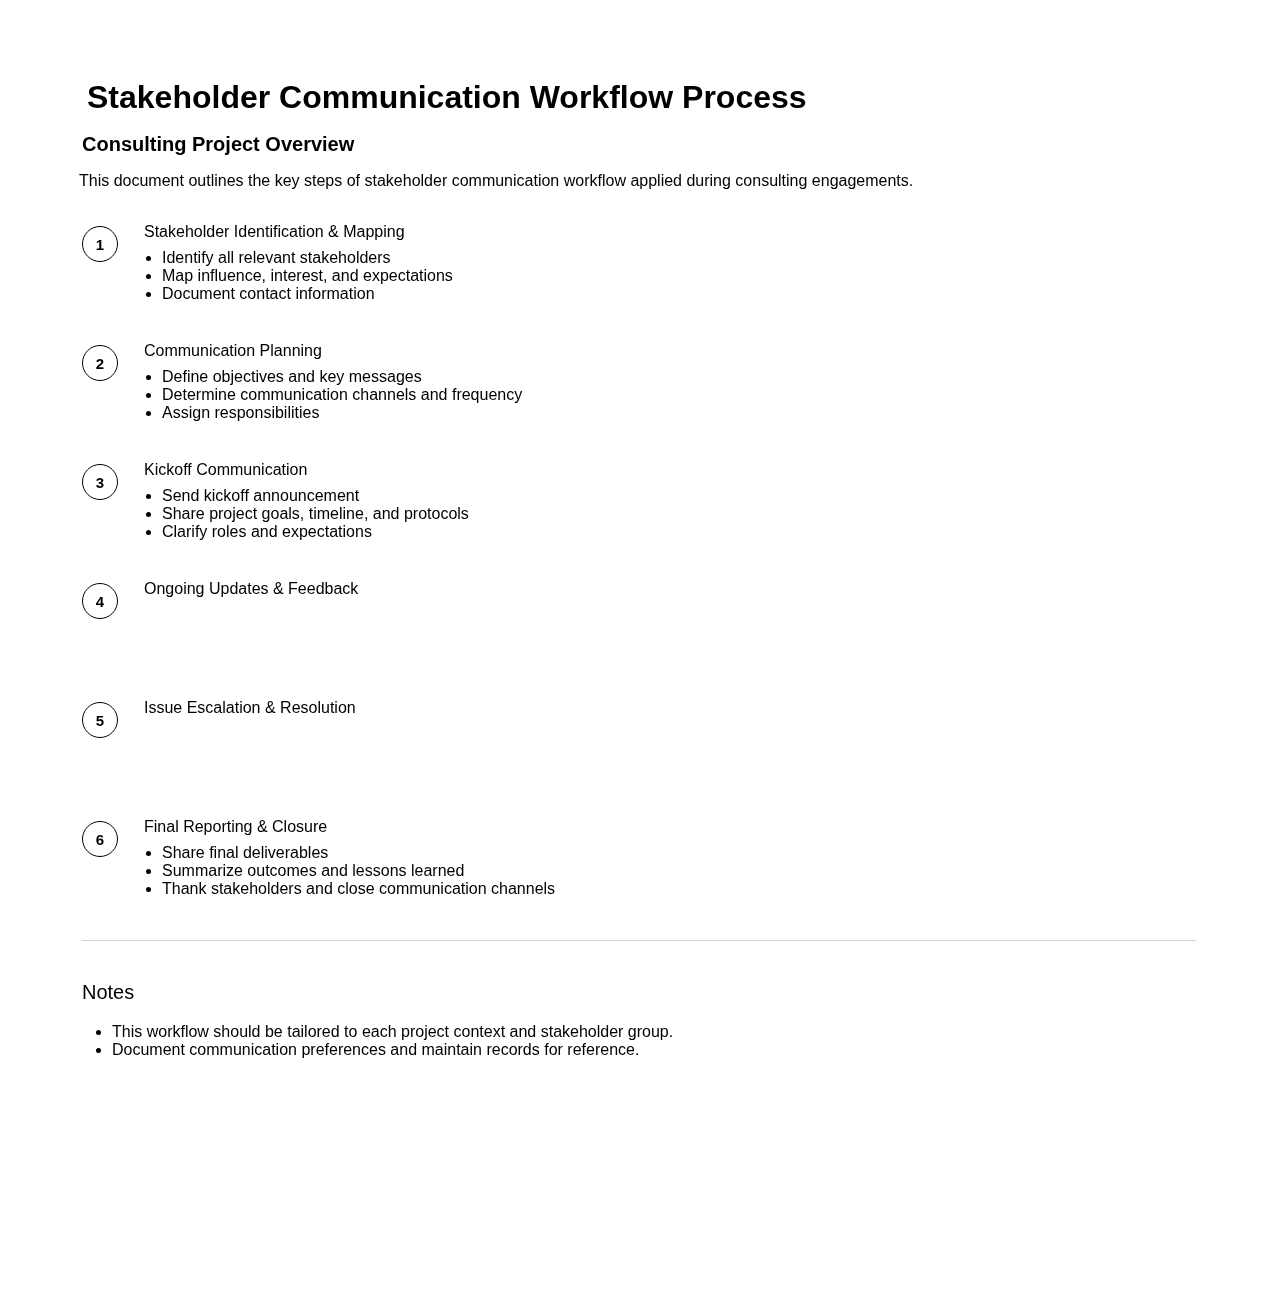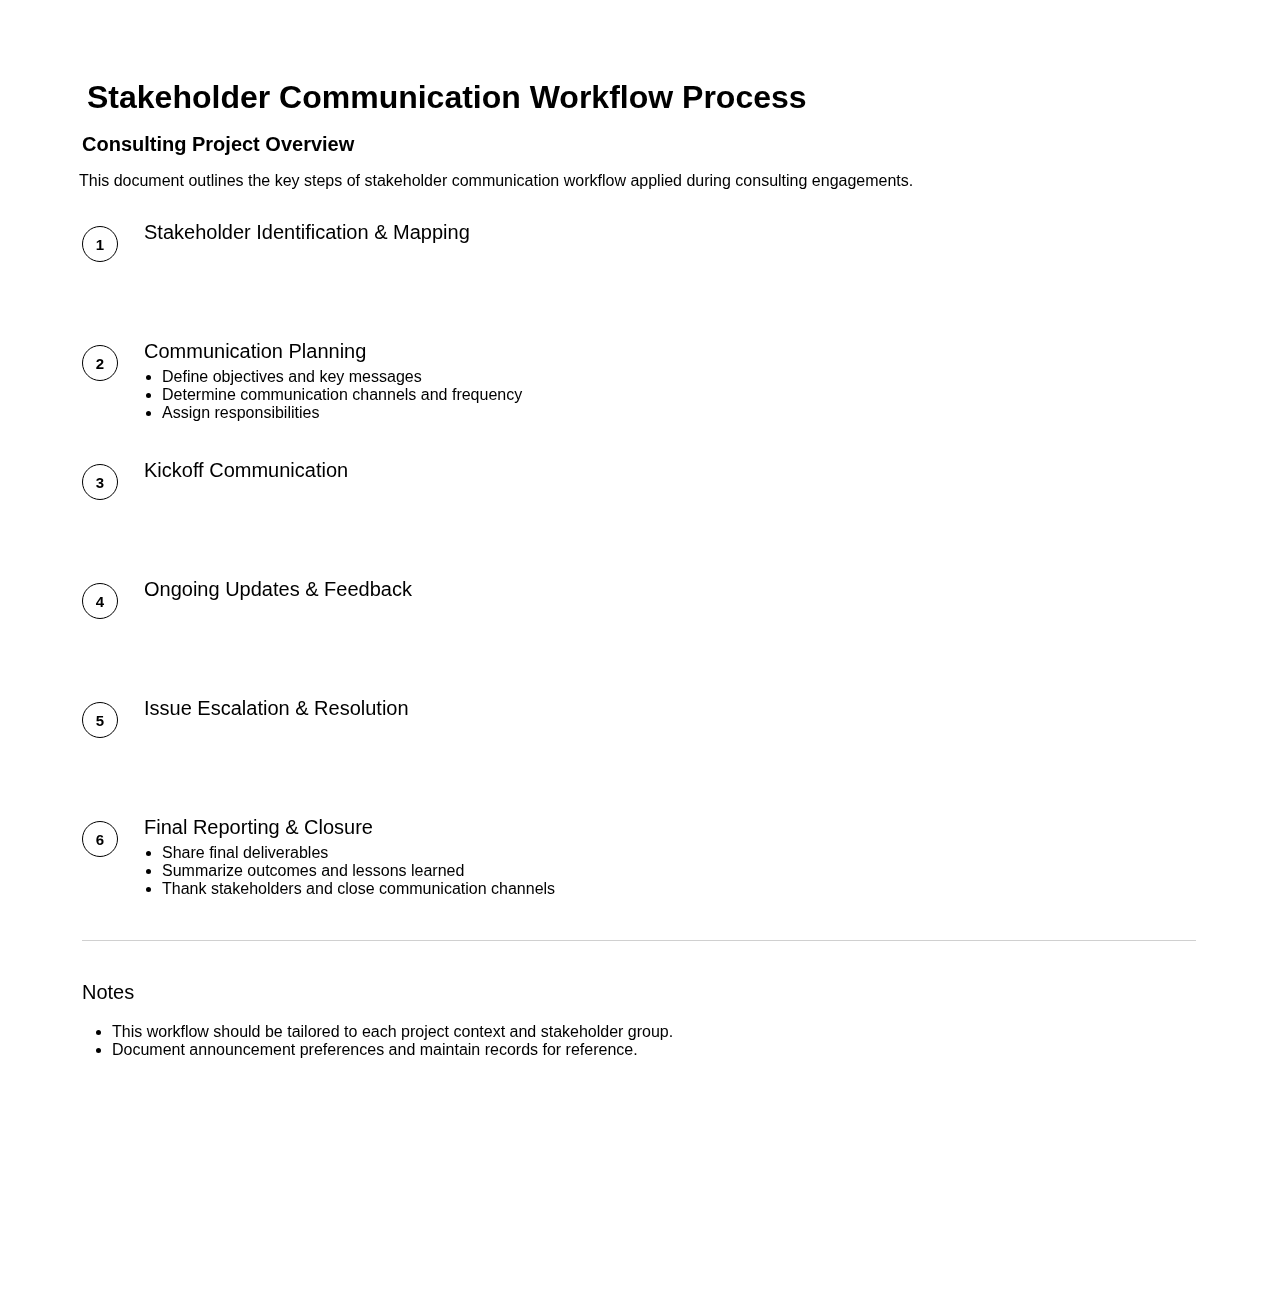--- a/index.html
+++ b/index.html
@@ -24,21 +24,21 @@
     .steps { position: absolute; top: 221px; left: 82px; width: 1114px; }
     .step { position: relative; height: 119px; }
     .circle {
       position: absolute; left: 0; top: 5px;
       width: 36px; height: 36px; border: 1.5px solid #000; border-radius: 50%;
       box-sizing: border-box;
       display: flex; align-items: center; justify-content: center;
       font-weight: bold; font-size: 15px;
     }
     .step-title {
-      position: absolute; left: 62px; top: 0; font-size: 20px; line-height: 22px;
+      position: absolute; left: 62px; top: 0; font-size: 16px; line-height: 22px;
     }
     .step ul {
       position: absolute; left: 62px; top: 28px; margin: 0; padding: 0 0 0 18px;
       font-size: 16px; line-height: 18px;
     }
     .step li { margin: 0; }
     .divider {
       position: absolute; top: 940px; left: 82px; width: 1114px;
       border: 0; border-top: 1px solid #d0d0d0; margin: 0;
     }
@@ -56,33 +56,43 @@
 
 <div class="page">
   <h1>Stakeholder Communication Workflow Process</h1>
   <h2>Consulting Project Overview</h2>
   <p class="intro">This document outlines the key steps of stakeholder communication workflow applied during consulting engagements.</p>
 
   <div class="steps">
     <div class="step">
       <div class="circle">1</div>
       <div class="step-title">Stakeholder Identification &amp; Mapping</div>
+      <ul>
+        <li>Identify all relevant stakeholders</li>
+        <li>Map influence, interest, and expectations</li>
+        <li>Document contact information</li>
+      </ul>
     </div>
     <div class="step">
       <div class="circle">2</div>
       <div class="step-title">Communication Planning</div>
       <ul>
         <li>Define objectives and key messages</li>
         <li>Determine communication channels and frequency</li>
         <li>Assign responsibilities</li>
       </ul>
     </div>
     <div class="step">
       <div class="circle">3</div>
       <div class="step-title">Kickoff Communication</div>
+      <ul>
+        <li>Send kickoff announcement</li>
+        <li>Share project goals, timeline, and protocols</li>
+        <li>Clarify roles and expectations</li>
+      </ul>
     </div>
     <div class="step">
       <div class="circle">4</div>
       <div class="step-title">Ongoing Updates &amp; Feedback</div>
     </div>
     <div class="step">
       <div class="circle">5</div>
       <div class="step-title">Issue Escalation &amp; Resolution</div>
     </div>
     <div class="step">
@@ -94,15 +104,15 @@
         <li>Thank stakeholders and close communication channels</li>
       </ul>
     </div>
   </div>
 
   <hr class="divider">
 
   <h3 class="notes-title">Notes</h3>
   <ul class="notes">
     <li>This workflow should be tailored to each project context and stakeholder group.</li>
-    <li>Document announcement preferences and maintain records for reference.</li>
+    <li>Document communication preferences and maintain records for reference.</li>
   </ul>
 </div>
 
 </body></html>

